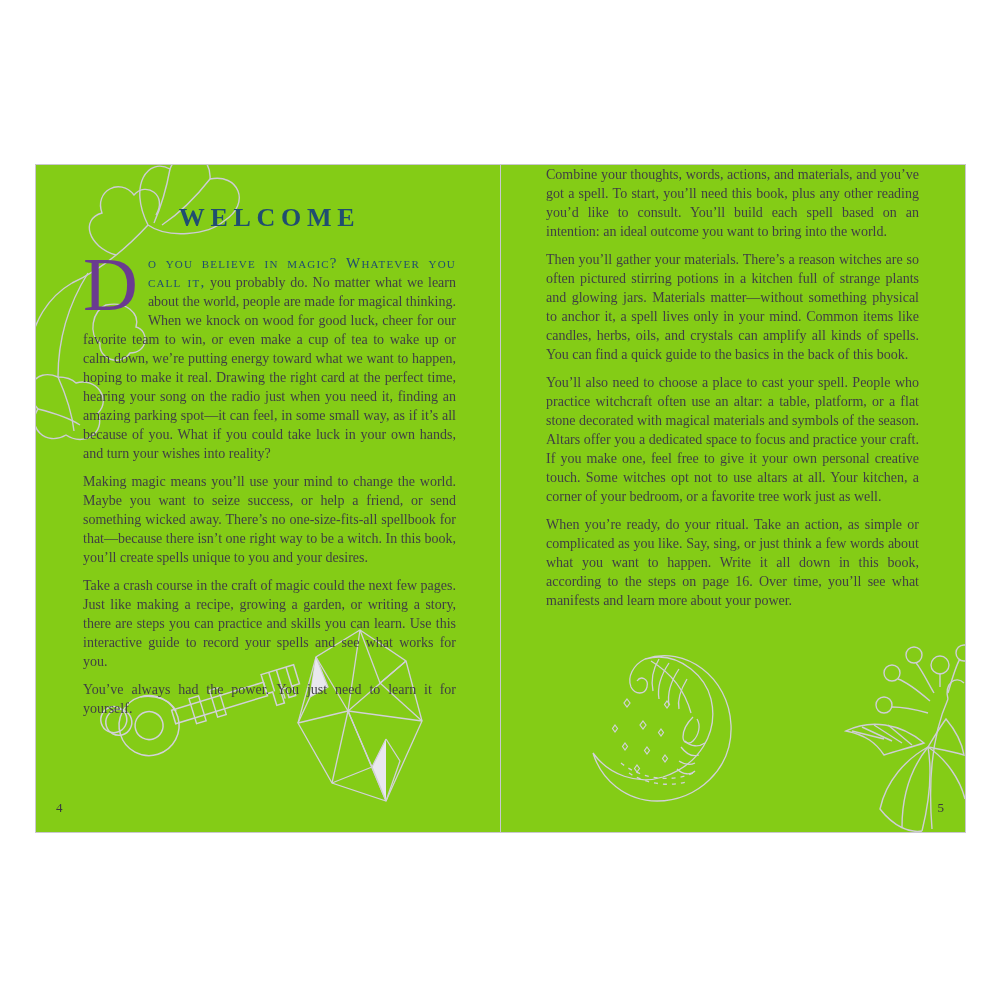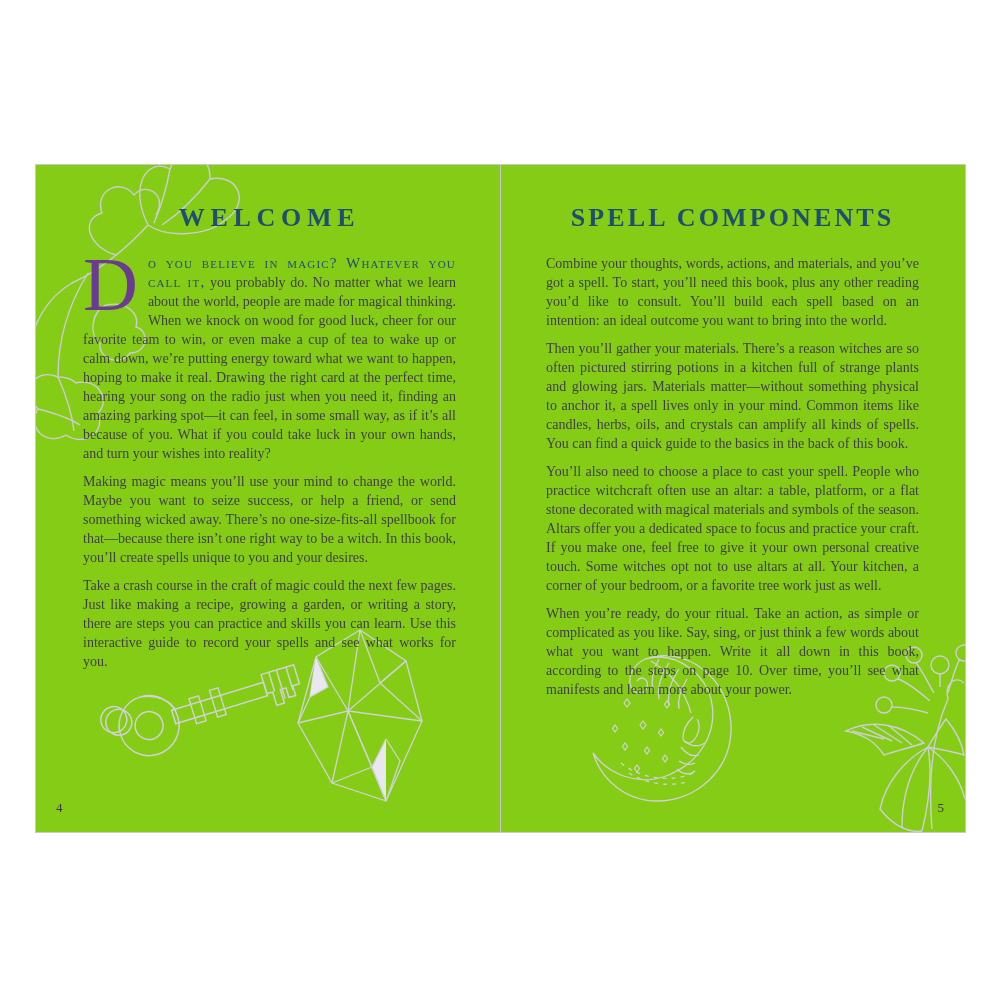--- a/index.html
+++ b/index.html
@@ -138,28 +138,28 @@
   </div>
 
   <div class="page page-left">
     <div class="content">
       <h1 class="chapter-title title-left">WELCOME</h1>
       <p class="body-text">
         <span class="drop-cap">D</span><span class="lead-in">o you believe in magic? Whatever you call it,</span><span> you probably do. No matter what we learn about the world, people are made for magical thinking. When we knock on wood for good luck, cheer for our favorite team to win, or even make a cup of tea to wake up or calm down, we’re putting energy toward what we want to happen, hoping to make it real. Drawing the right card at the perfect time, hearing your song on the radio just when you need it, finding an amazing parking spot—it can feel, in some small way, as if it’s all because of you. What if you could take luck in your own hands, and turn your wishes into reality?</span>
       </p>
       <p class="body-text">Making magic means you’ll use your mind to change the world. Maybe you want to seize success, or help a friend, or send something wicked away. There’s no one-size-fits-all spellbook for that—because there isn’t one right way to be a witch. In this book, you’ll create spells unique to you and your desires.</p>
       <p class="body-text">Take a crash course in the craft of magic could the next few pages. Just like making a recipe, growing a garden, or writing a story, there are steps you can practice and skills you can learn. Use this interactive guide to record your spells and see what works for you.</p>
+      <p class="body-text">You’ve always had the power. You just need to learn it for yourself.</p>
     </div>
     <span class="page-num num-left">4</span>
   </div>
 
   <div class="page page-right">
     <div class="content">
-      <h1 class="chapter-title title-right">SPELL COMPONENTS</h1>
       <p class="body-text">Combine your thoughts, words, actions, and materials, and you’ve got a spell. To start, you’ll need this book, plus any other reading you’d like to consult. You’ll build each spell based on an intention: an ideal outcome you want to bring into the world.</p>
       <p class="body-text">Then you’ll gather your materials. There’s a reason witches are so often pictured stirring potions in a kitchen full of strange plants and glowing jars. Materials matter—without something physical to anchor it, a spell lives only in your mind. Common items like candles, herbs, oils, and crystals can amplify all kinds of spells. You can find a quick guide to the basics in the back of this book.</p>
       <p class="body-text">You’ll also need to choose a place to cast your spell. People who practice witchcraft often use an altar: a table, platform, or a flat stone decorated with magical materials and symbols of the season. Altars offer you a dedicated space to focus and practice your craft. If you make one, feel free to give it your own personal creative touch. Some witches opt not to use altars at all. Your kitchen, a corner of your bedroom, or a favorite tree work just as well.</p>
-      <p class="body-text">When you’re ready, do your ritual. Take an action, as simple or complicated as you like. Say, sing, or just think a few words about what you want to happen. Write it all down in this book, according to the steps on page 10. Over time, you’ll see what manifests and learn more about your power.</p>
+      <p class="body-text">When you’re ready, do your ritual. Take an action, as simple or complicated as you like. Say, sing, or just think a few words about what you want to happen. Write it all down in this book, according to the steps on page 16. Over time, you’ll see what manifests and learn more about your power.</p>
     </div>
     <span class="page-num num-right">5</span>
   </div>
 
 </div>
 
 </body></html>

